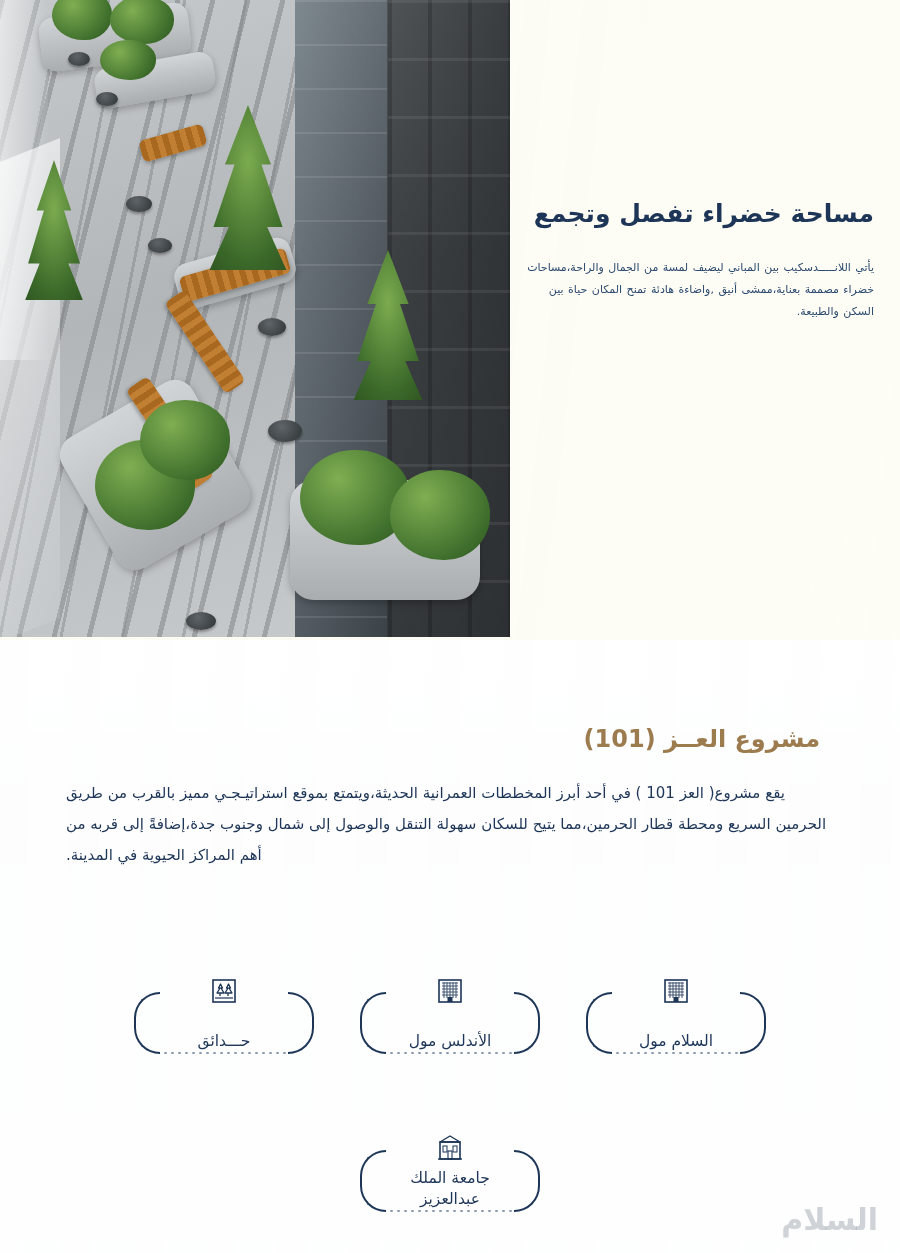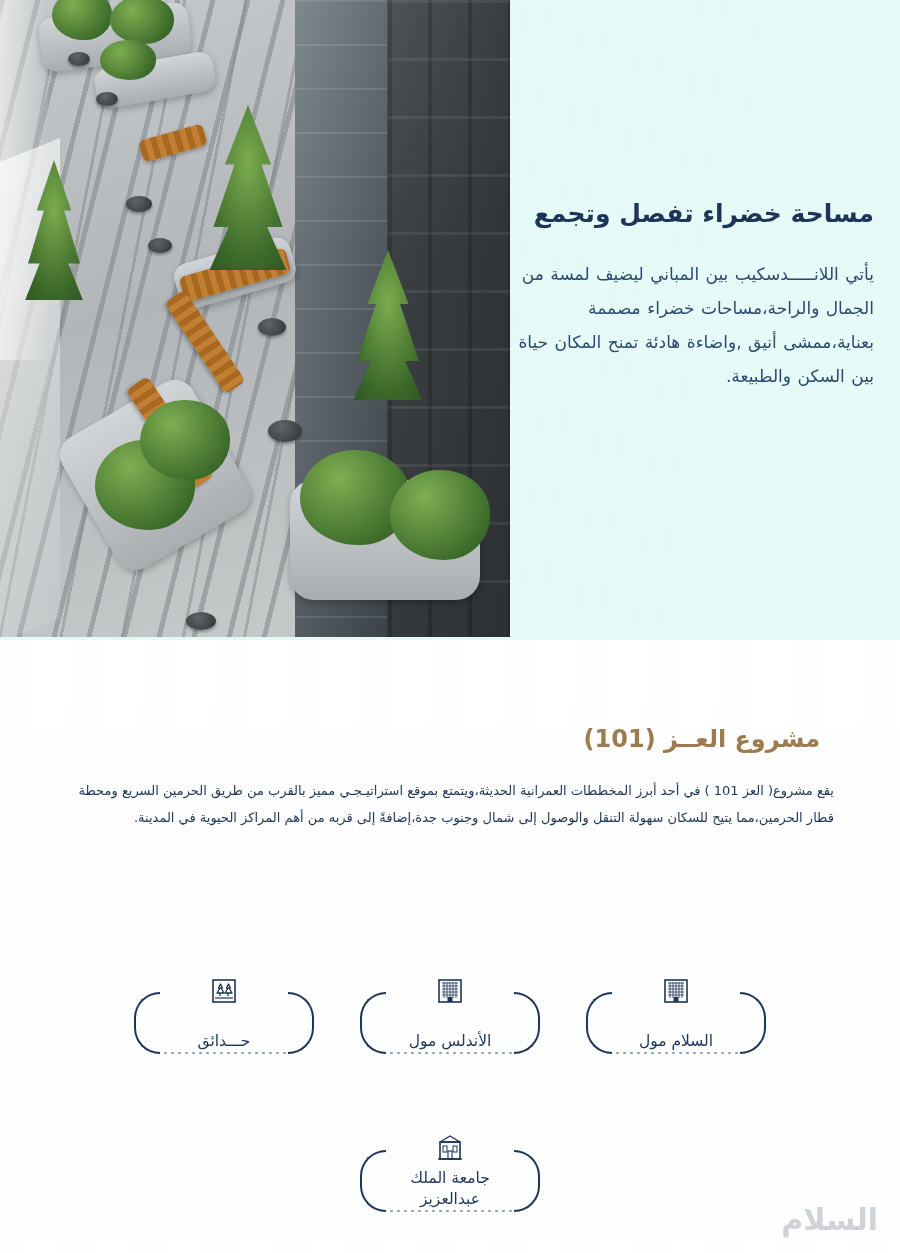--- a/index.html
+++ b/index.html
@@ -16,21 +16,21 @@
     height: 1253px;
     background: #ffffff;
     overflow: hidden;
   }
 
   
   .top-section {
     position: relative;
     width: 900px;
     height: 640px;
-    background: #5eead4;
+    background: #fef9c3;
     overflow: hidden;
   }
   
   .top-bg {
     position: absolute;
     inset: 0;
     background:
       linear-gradient(100deg, rgba(255,255,255,0.92) 0%, rgba(255,255,255,0.88) 40%, rgba(255,255,255,0.95) 100%),
       repeating-linear-gradient(96deg, #e9ecef 0px, #e9ecef 26px, #f4f6f7 26px, #f4f6f7 58px),
       repeating-linear-gradient(2deg, #eef1f2 0px, #eef1f2 40px, #f7f9fa 40px, #f7f9fa 84px);
@@ -148,21 +148,21 @@
   }
   .top-title {
     font-size: 25px;
     font-weight: bold;
     color: #1d3557;
     letter-spacing: .5px;
     margin-bottom: 26px;
     line-height: 1.4;
   }
   .top-body {
-    font-size: 17px;
+    font-size: 11px;
     line-height: 2.0;
     color: #2b4a6f;
     word-spacing: 1px;
   }
 
   
   .bottom-section {
     position: absolute;
     left: 0;
     top: 640px;
@@ -188,23 +188,23 @@
     font-size: 24px;
     font-weight: bold;
     color: #9c7c4f;
     direction: rtl;
   }
   .project-body {
     position: absolute;
     right: 66px;
     top: 138px;
     width: 768px;
-    text-align: right;
-    direction: rtl;
-    font-size: 13px;
+    text-align: left;
+    direction: rtl;
+    font-size: 15px;
     line-height: 2.05;
     color: #1d3557;
   }
   .near-title {
     position: absolute;
     left: 0; right: 0;
     top: 262px;
     text-align: center;
     font-size: 21px;
     font-weight: bold;

